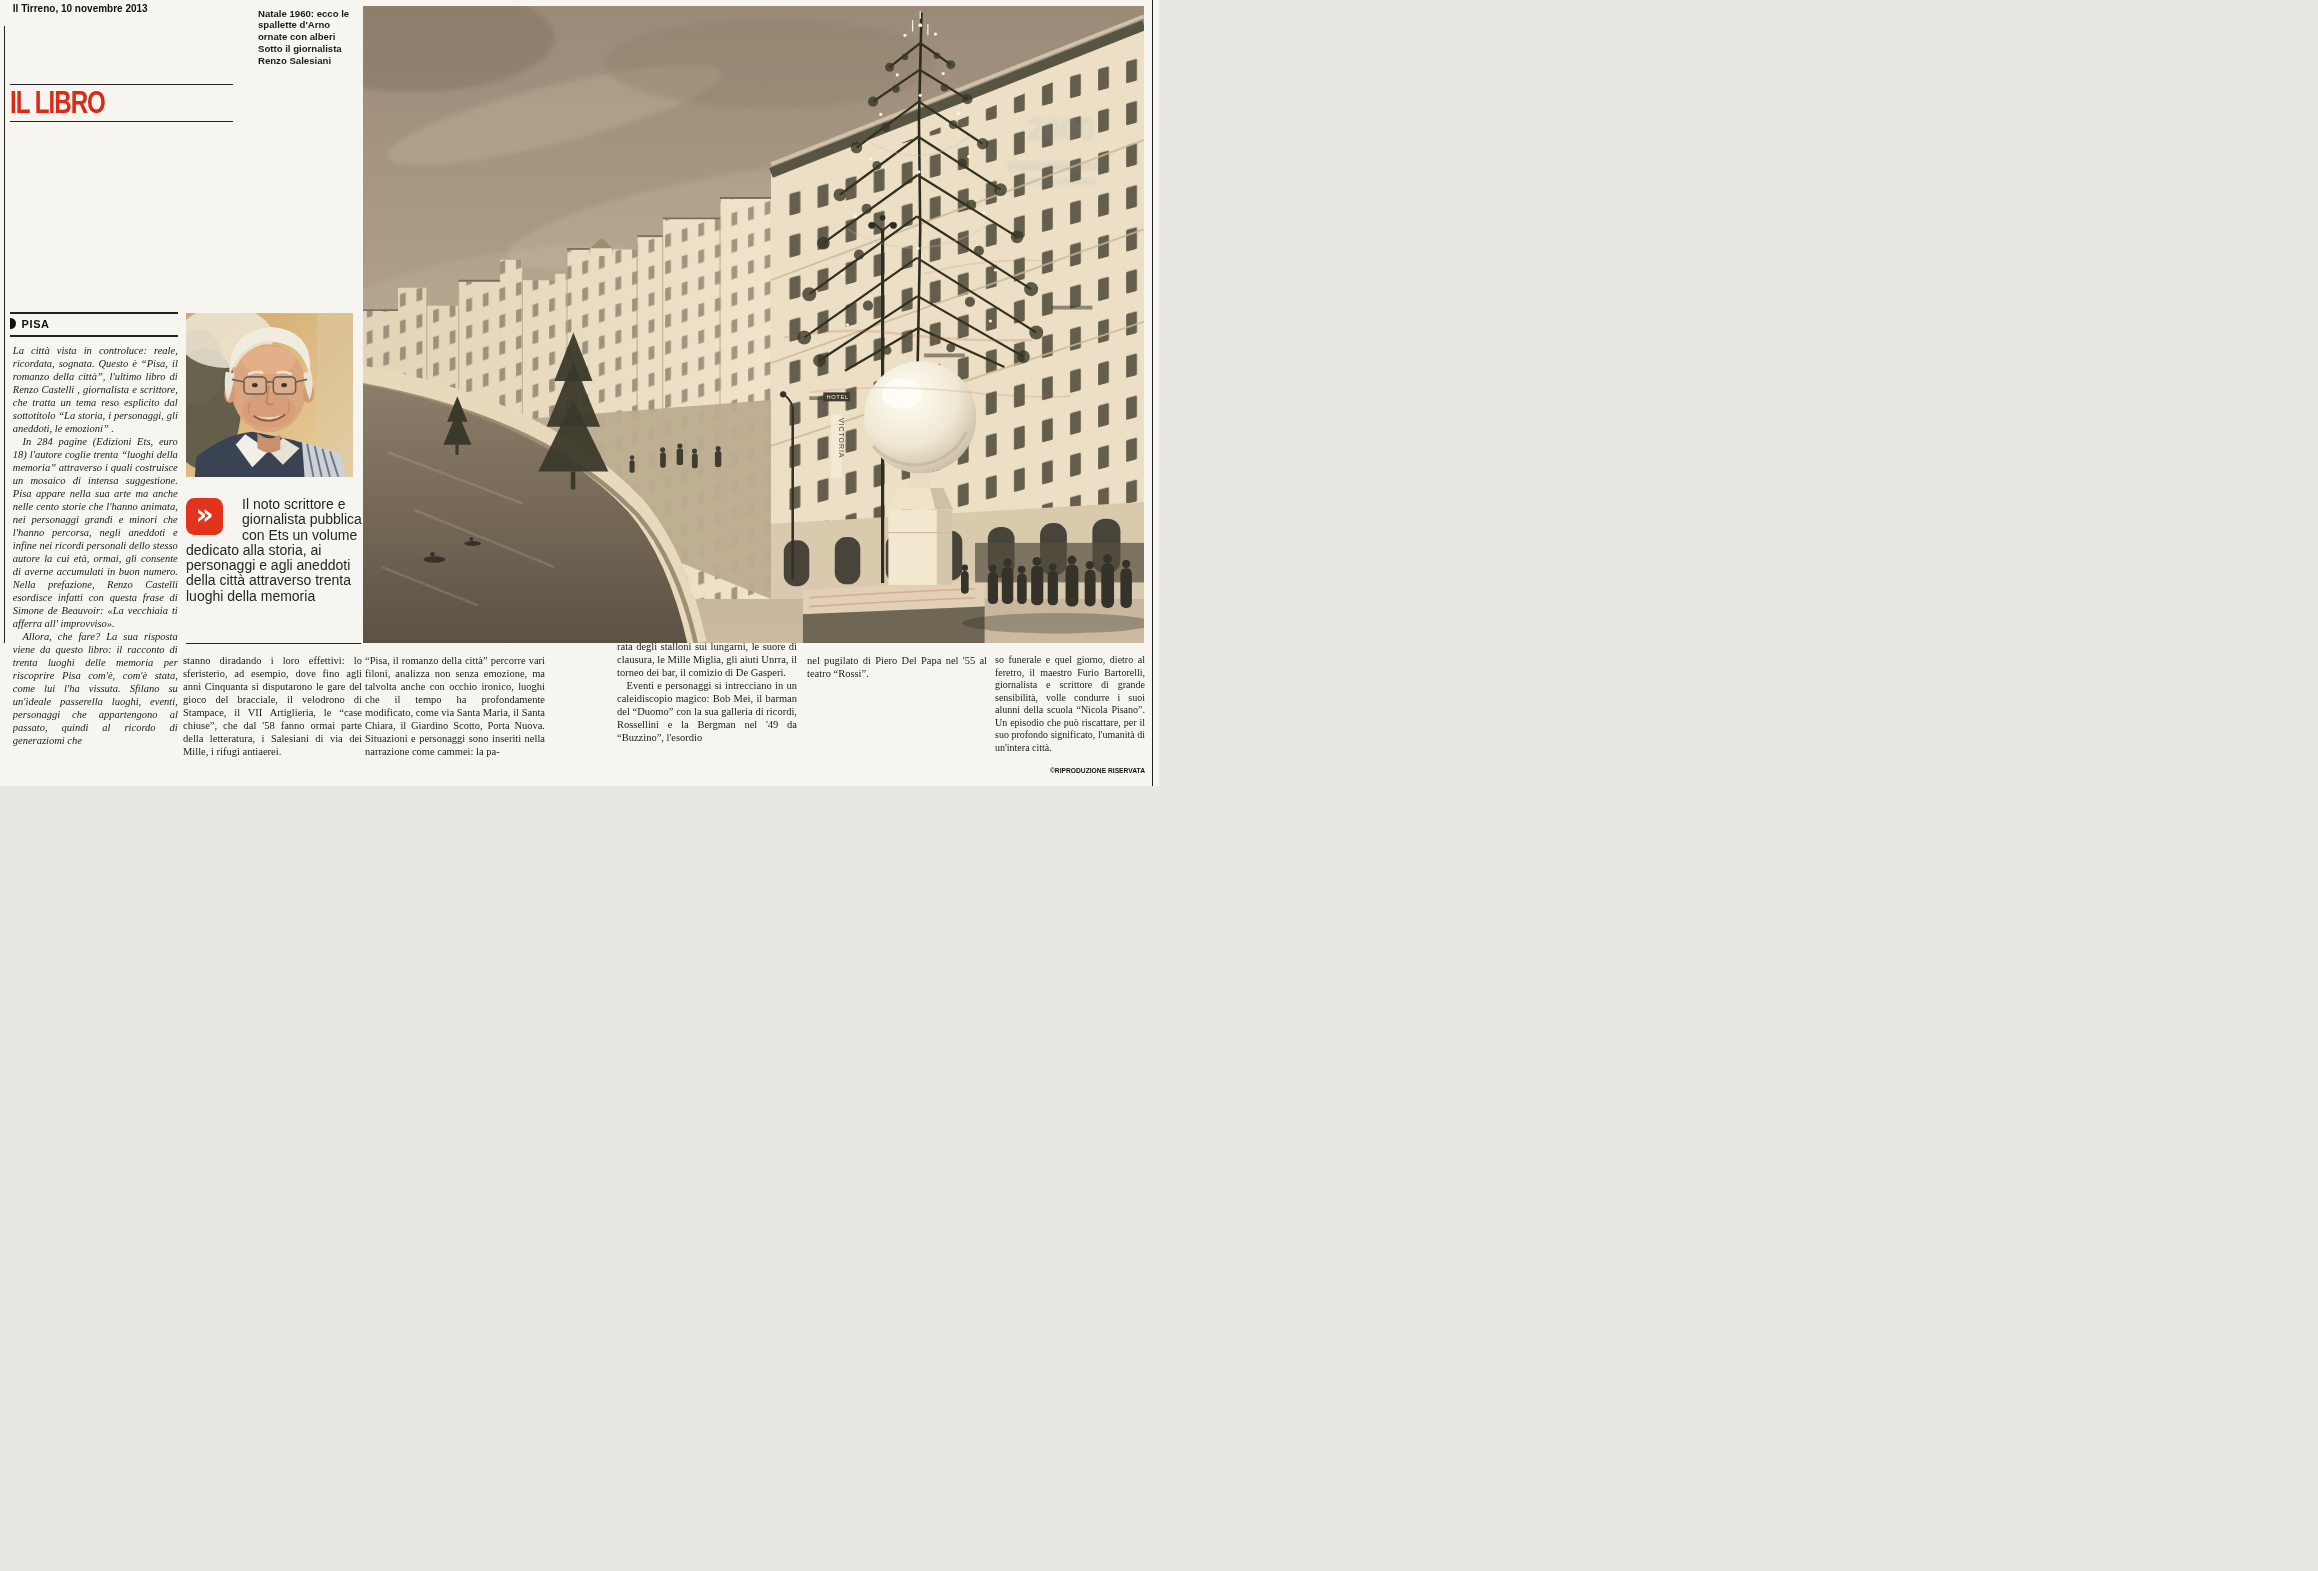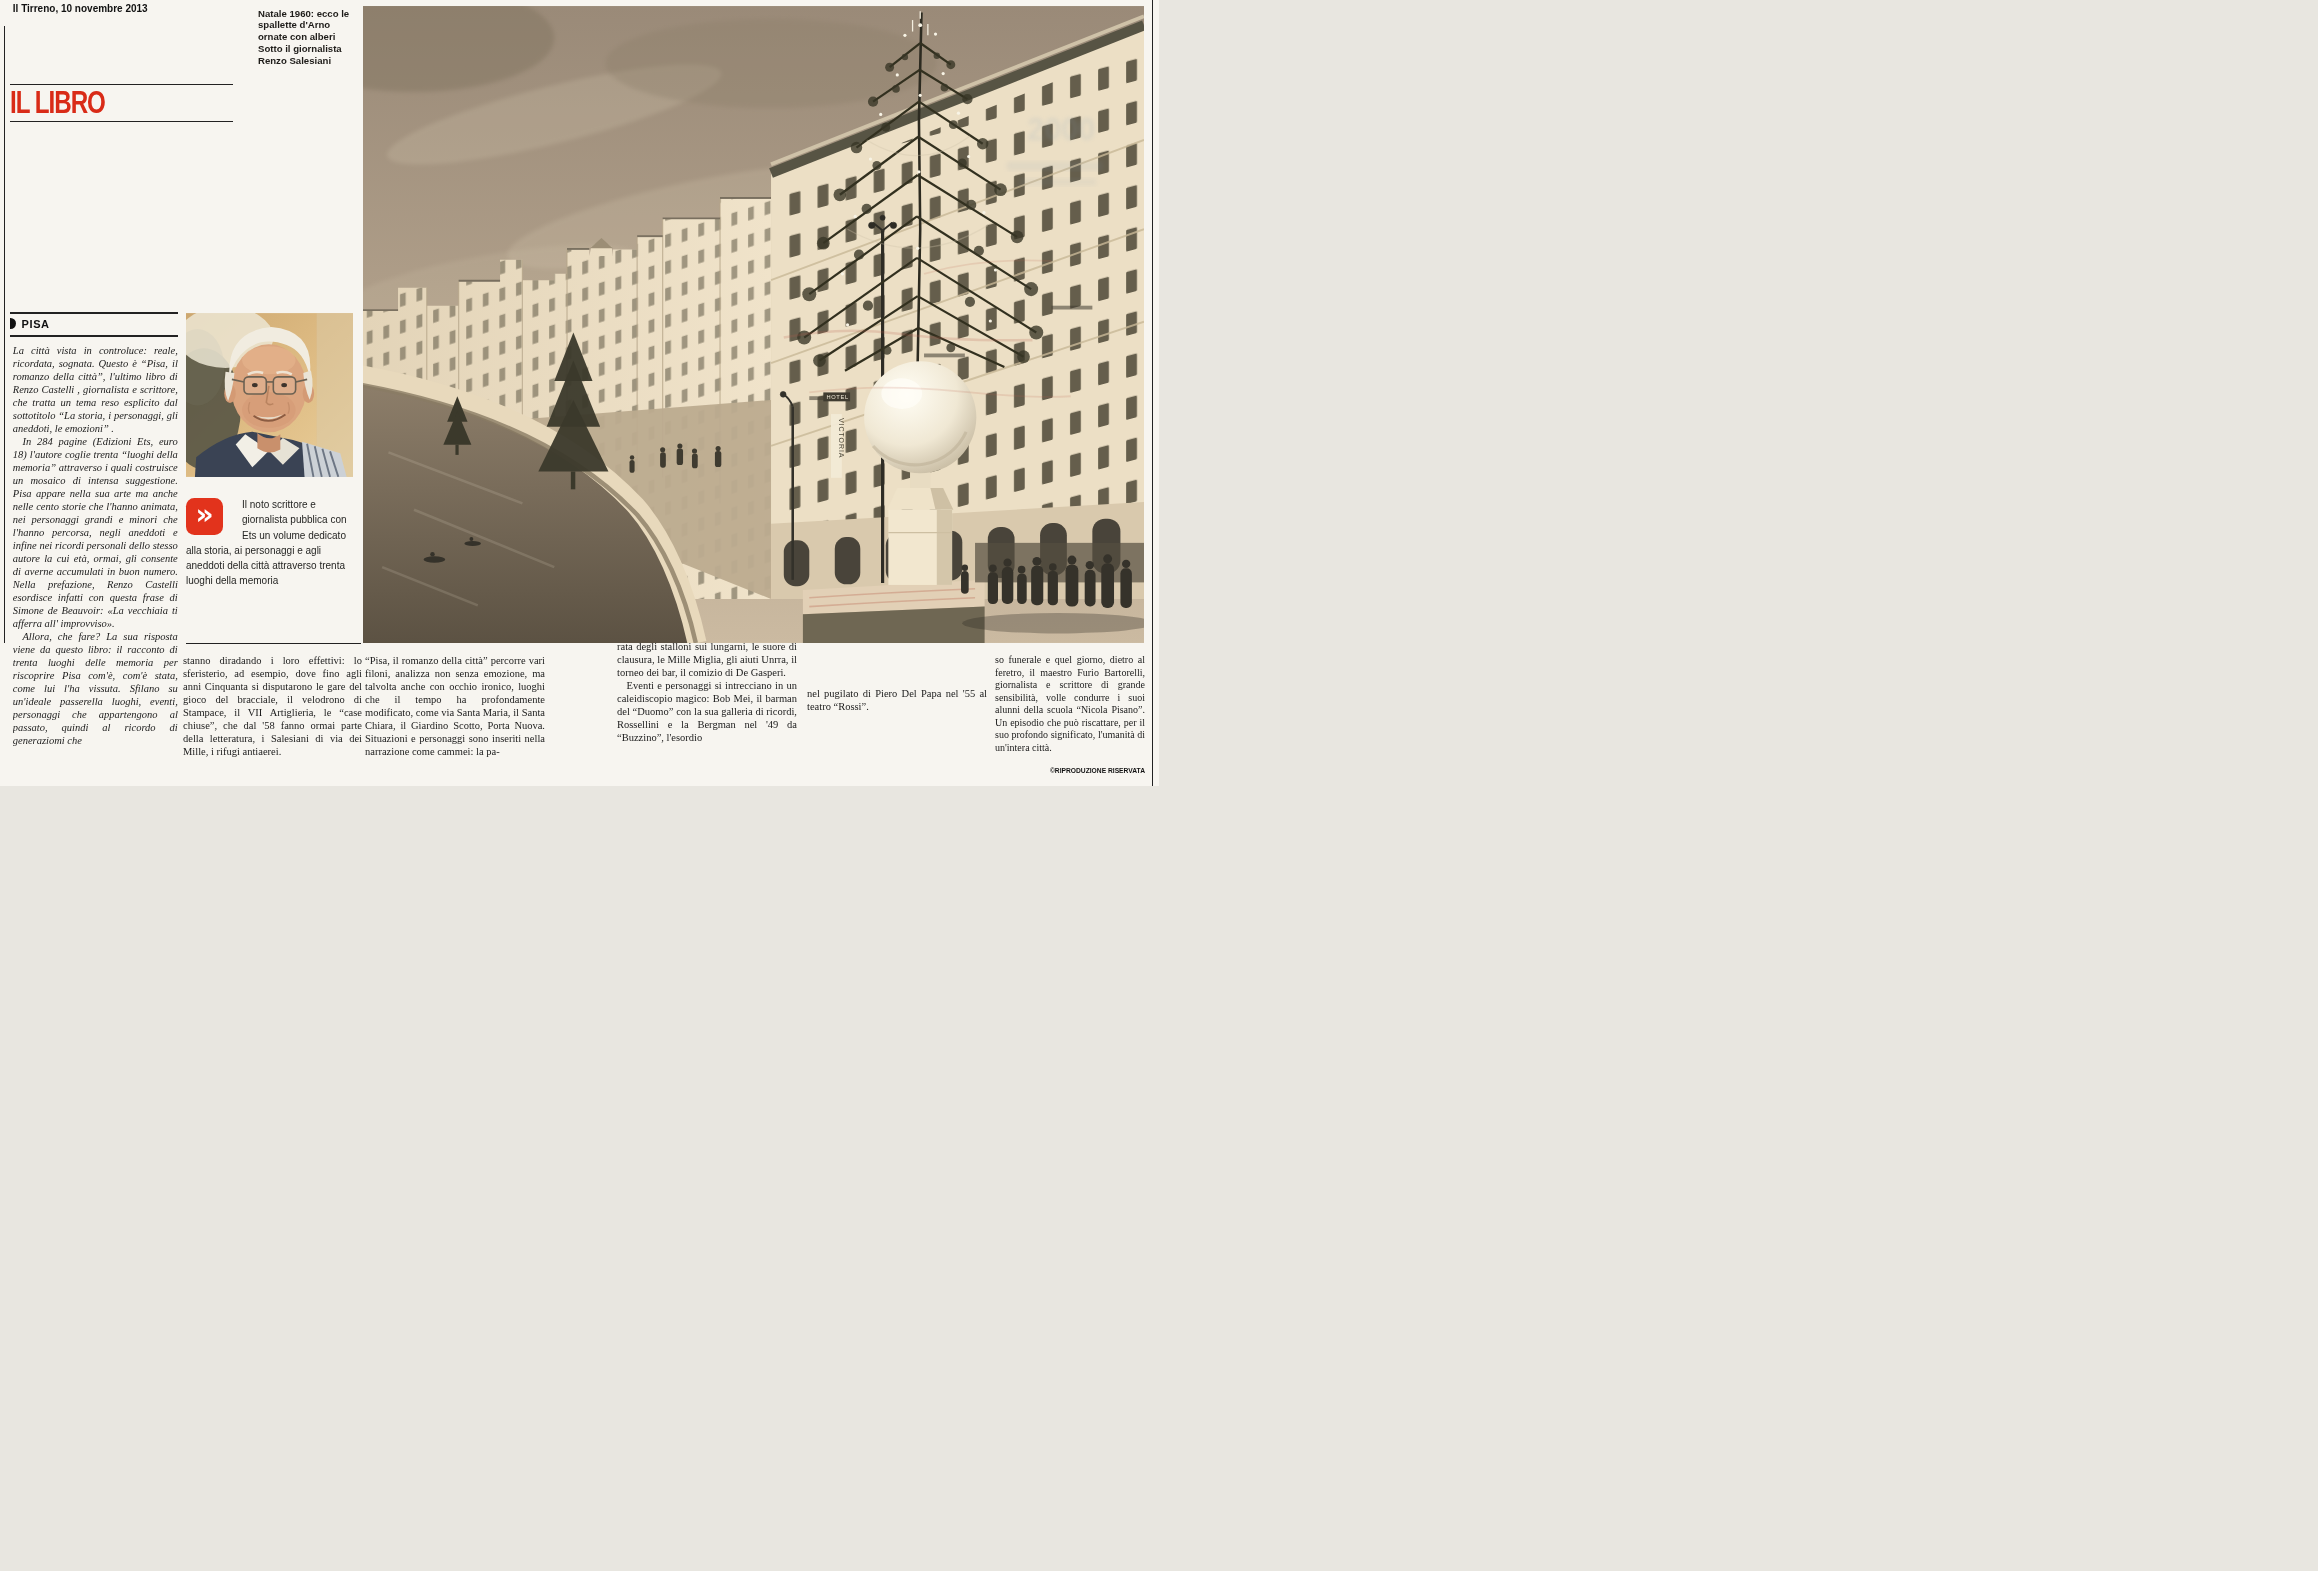--- a/index.html
+++ b/index.html
@@ -10,21 +10,21 @@
   .masthead{font-family:"Liberation Sans",sans-serif;font-weight:700;font-size:10px;color:#111;white-space:nowrap;}
   .capTop{font-family:"Liberation Sans",sans-serif;font-weight:700;font-size:9.6px;line-height:11.8px;color:#1e1c19;}
   .sectionLabel{font-family:"Liberation Sans",sans-serif;font-weight:700;font-size:31px;line-height:32px;
     color:#d92b17;letter-spacing:-1.3px;transform:scaleX(.78);transform-origin:left top;white-space:nowrap;}
   .headline{font-family:"Liberation Serif",serif;font-weight:400;font-size:38px;line-height:47px;color:#101010;letter-spacing:-0.6px;white-space:nowrap;}
   .kicker{font-family:"Liberation Sans",sans-serif;font-weight:700;font-size:11px;letter-spacing:0.6px;color:#111;}
   .bullet{width:5.7px;height:11px;background:#111;border-radius:0 5.7px 5.7px 0;display:inline-block;margin-right:5.7px;vertical-align:-1.3px;}
   .body{font-size:10.5px;line-height:13px;text-align:justify;color:#1b1b1b;}
   .body p{margin:0;}
   .body p.ind{text-indent:9.6px;}
-  .sideCap{font-family:"Liberation Sans",sans-serif;font-size:10px;line-height:15.3px;color:#262624;}
+  .sideCap{font-family:"Liberation Sans",sans-serif;font-size:14px;line-height:15.3px;color:#262624;}
   .capIcon{float:left;width:37px;height:37px;margin:1.3px 19px 0 0;border-radius:8.3px;background:#e2331c;
     color:#fff;text-align:center;font-family:"DejaVu Sans",sans-serif;font-weight:700;font-size:28px;line-height:33px;}
   .copyright{font-family:"Liberation Sans",sans-serif;font-weight:700;font-size:6.7px;color:#111;text-align:right;}
 </style>
 </head>
 <body>
 
 <div id="page">
 
   <div class="abs rule" style="left:3.8px;top:25.5px;width:1.3px;height:617px;"></div>
@@ -119,21 +119,21 @@
   <div class="abs body" style="left:183px;top:654px;width:179px;height:131px;overflow:hidden;">
     <p>stanno diradando i loro effettivi: lo sferisterio, ad esempio, dove fino agli anni Cinquanta si disputarono le gare del gioco del bracciale, il velodrono di Stampace, il VII Artiglieria, le “case chiuse”, che dal '58 fanno ormai parte della letteratura, i Salesiani di via dei Mille, i rifugi antiaerei.</p>
   </div>
   <div class="abs body" style="left:365px;top:654px;width:180px;height:131px;overflow:hidden;">
     <p>“Pisa, il romanzo della città” percorre vari filoni, analizza non senza emozione, ma talvolta anche con occhio ironico, luoghi che il tempo ha profondamente modificato, come via Santa Maria, il Santa Chiara, il Giardino Scotto, Porta Nuova. Situazioni e personaggi sono inseriti nella narrazione come cammei: la pa-</p>
   </div>
   <div class="abs body" style="left:617px;top:640px;width:180px;height:131px;overflow:hidden;">
     <p>rata degli stalloni sui lungarni, le suore di clausura, le Mille Miglia, gli aiuti Unrra, il torneo dei bar, il comizio di De Gasperi.</p>
     <p class="ind">Eventi e personaggi si intrecciano in un caleidiscopio magico: Bob Mei, il barman del “Duomo” con la sua galleria di ricordi, Rossellini e la Bergman nel '49 da “Buzzino”, l'esordio</p>
   </div>
-  <div class="abs body" style="left:807px;top:654px;width:180px;height:131px;overflow:hidden;margin-top:33px;">
+  <div class="abs body" style="left:807px;top:654px;width:180px;height:131px;overflow:hidden;">
     <p>nel pugilato di Piero Del Papa nel '55 al teatro “Rossi”.</p>
   </div>
   <div class="abs body" style="left:995px;top:654px;width:150px;height:112px;overflow:hidden;font-size:10px;line-height:12.5px;">
     <p>so funerale e quel giorno, dietro al feretro, il maestro Furio Bartorelli, giornalista e scrittore di grande sensibilità, volle condurre i suoi alunni della scuola “Nicola Pisano”. Un episodio che può riscattare, per il suo profondo significato, l'umanità di un'intera città.</p>
   </div>
   <div class="abs copyright" style="left:995px;top:767px;width:150px;">©RIPRODUZIONE RISERVATA</div>
 
   <div class="abs" style="left:363px;top:6.4px;width:781px;height:637px;">
   <svg width="781" height="637" viewBox="0 0 1225 999">
     <defs>

